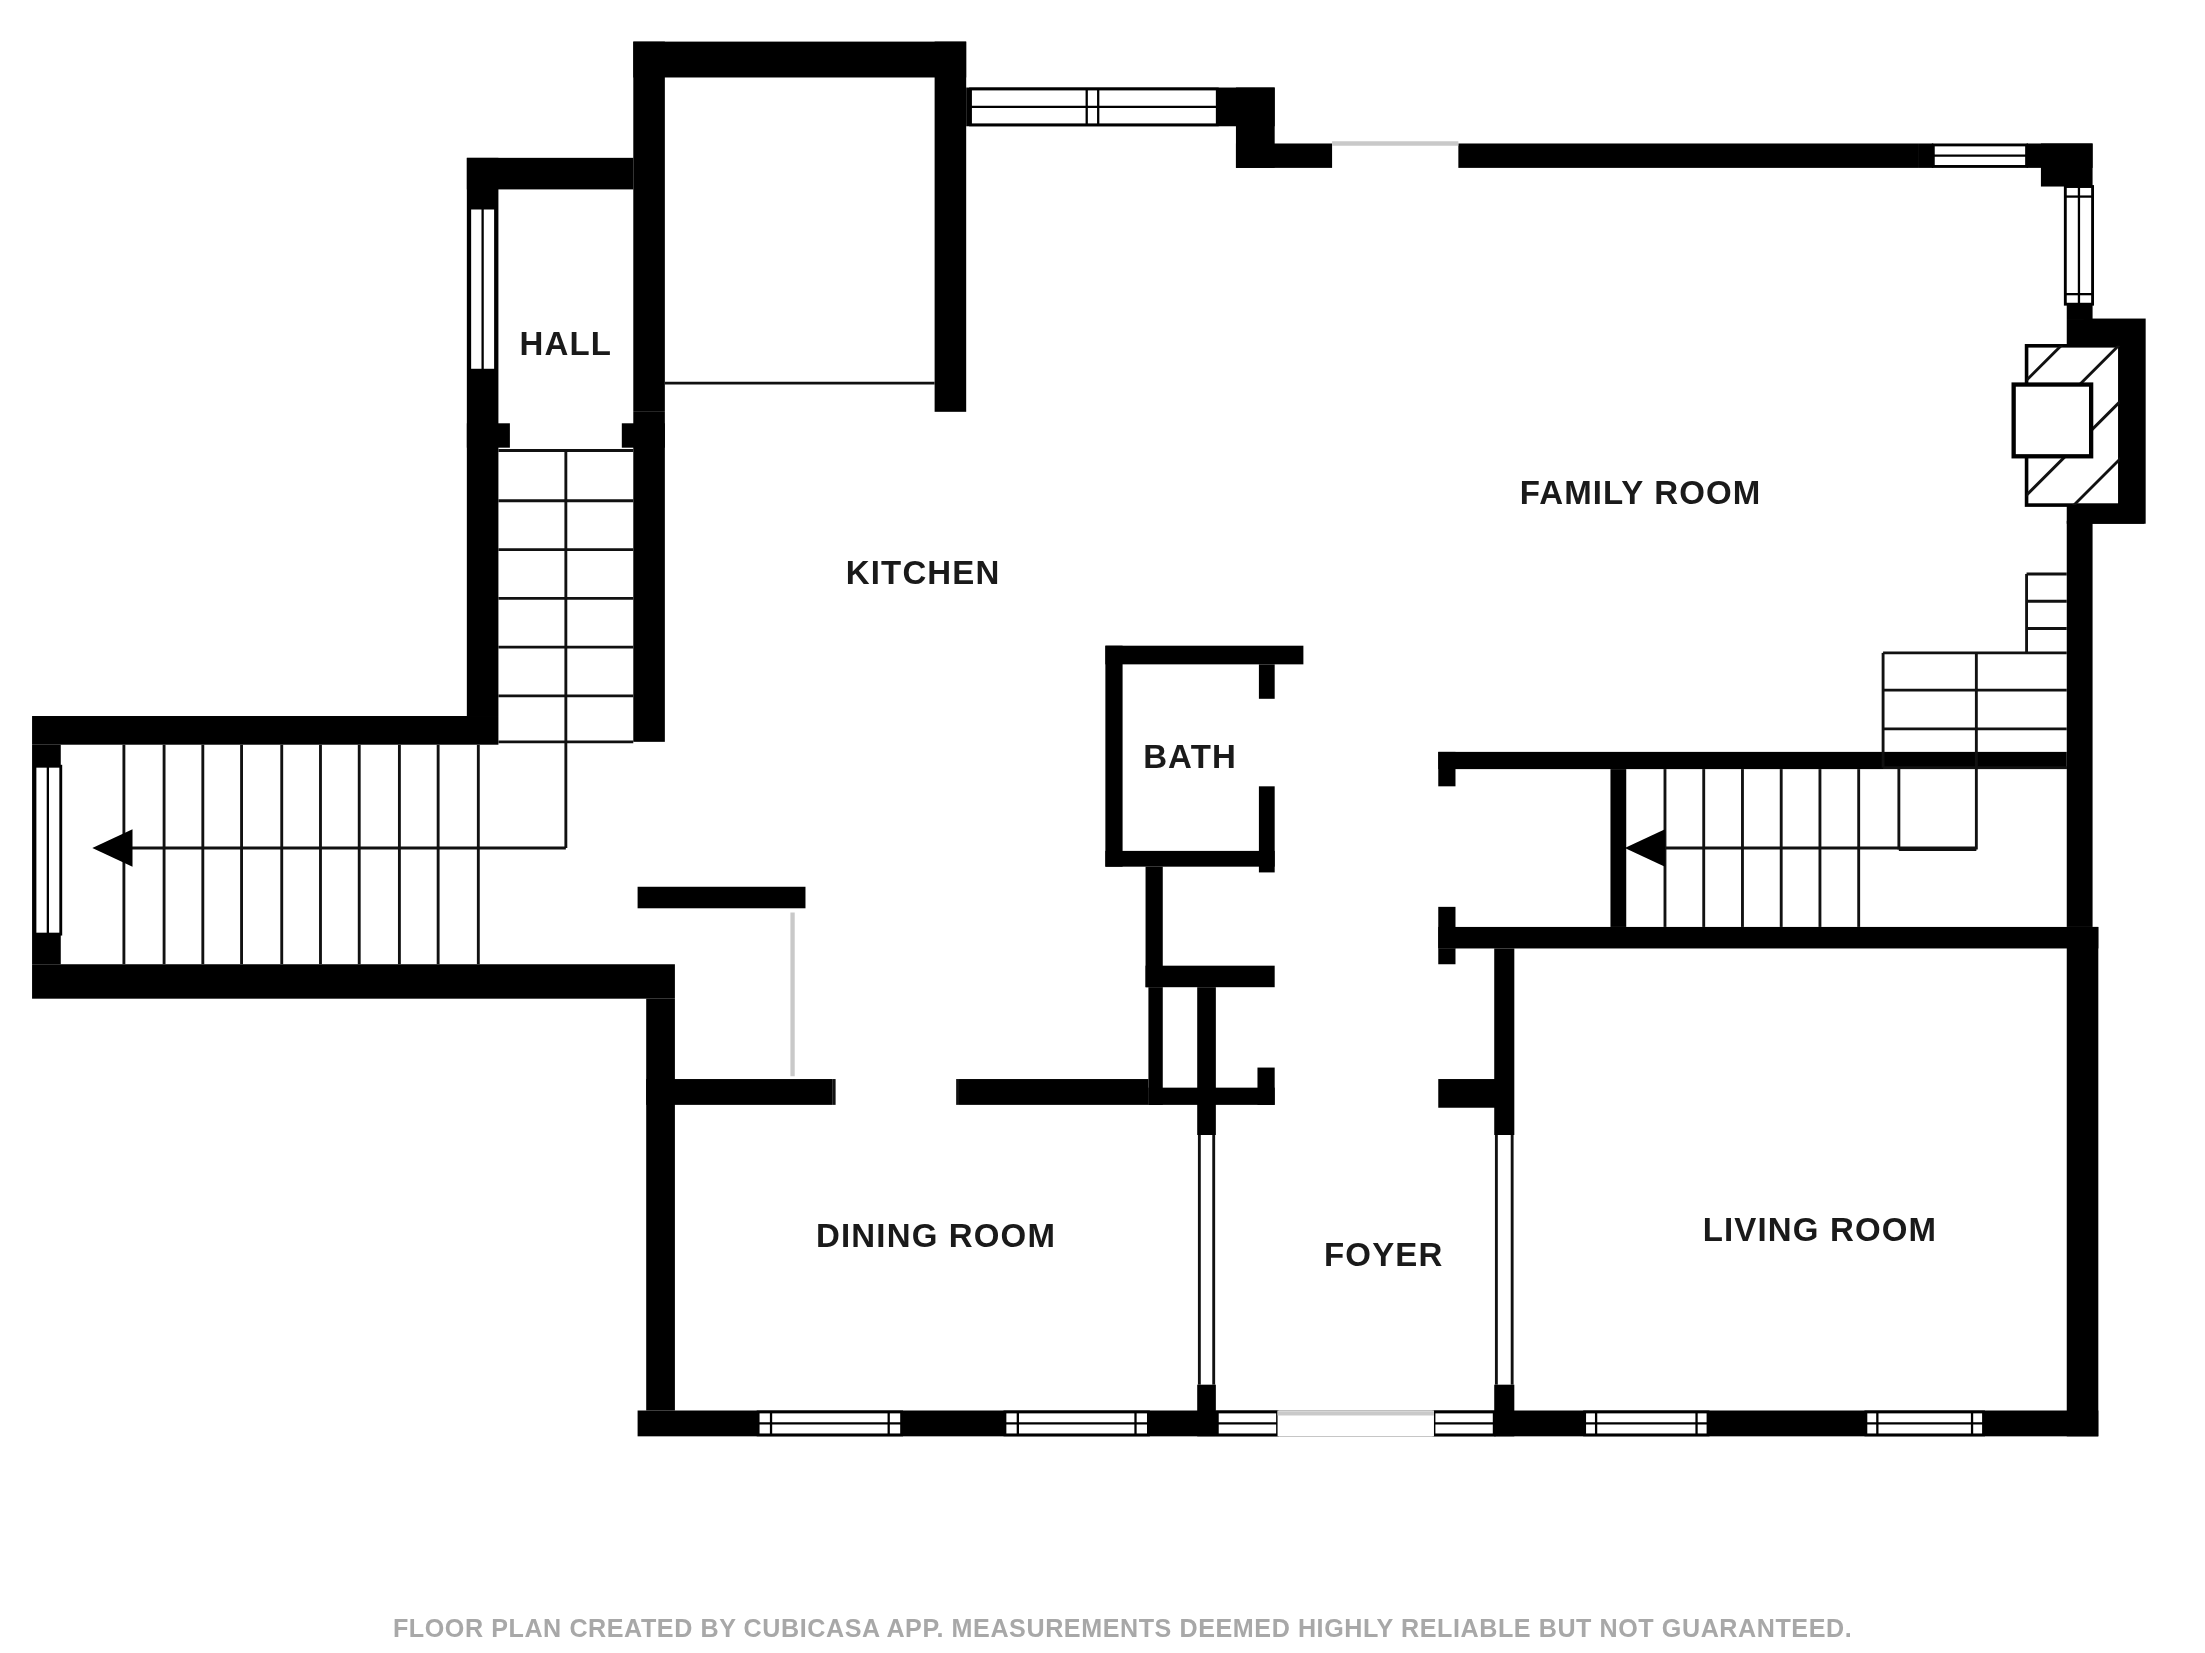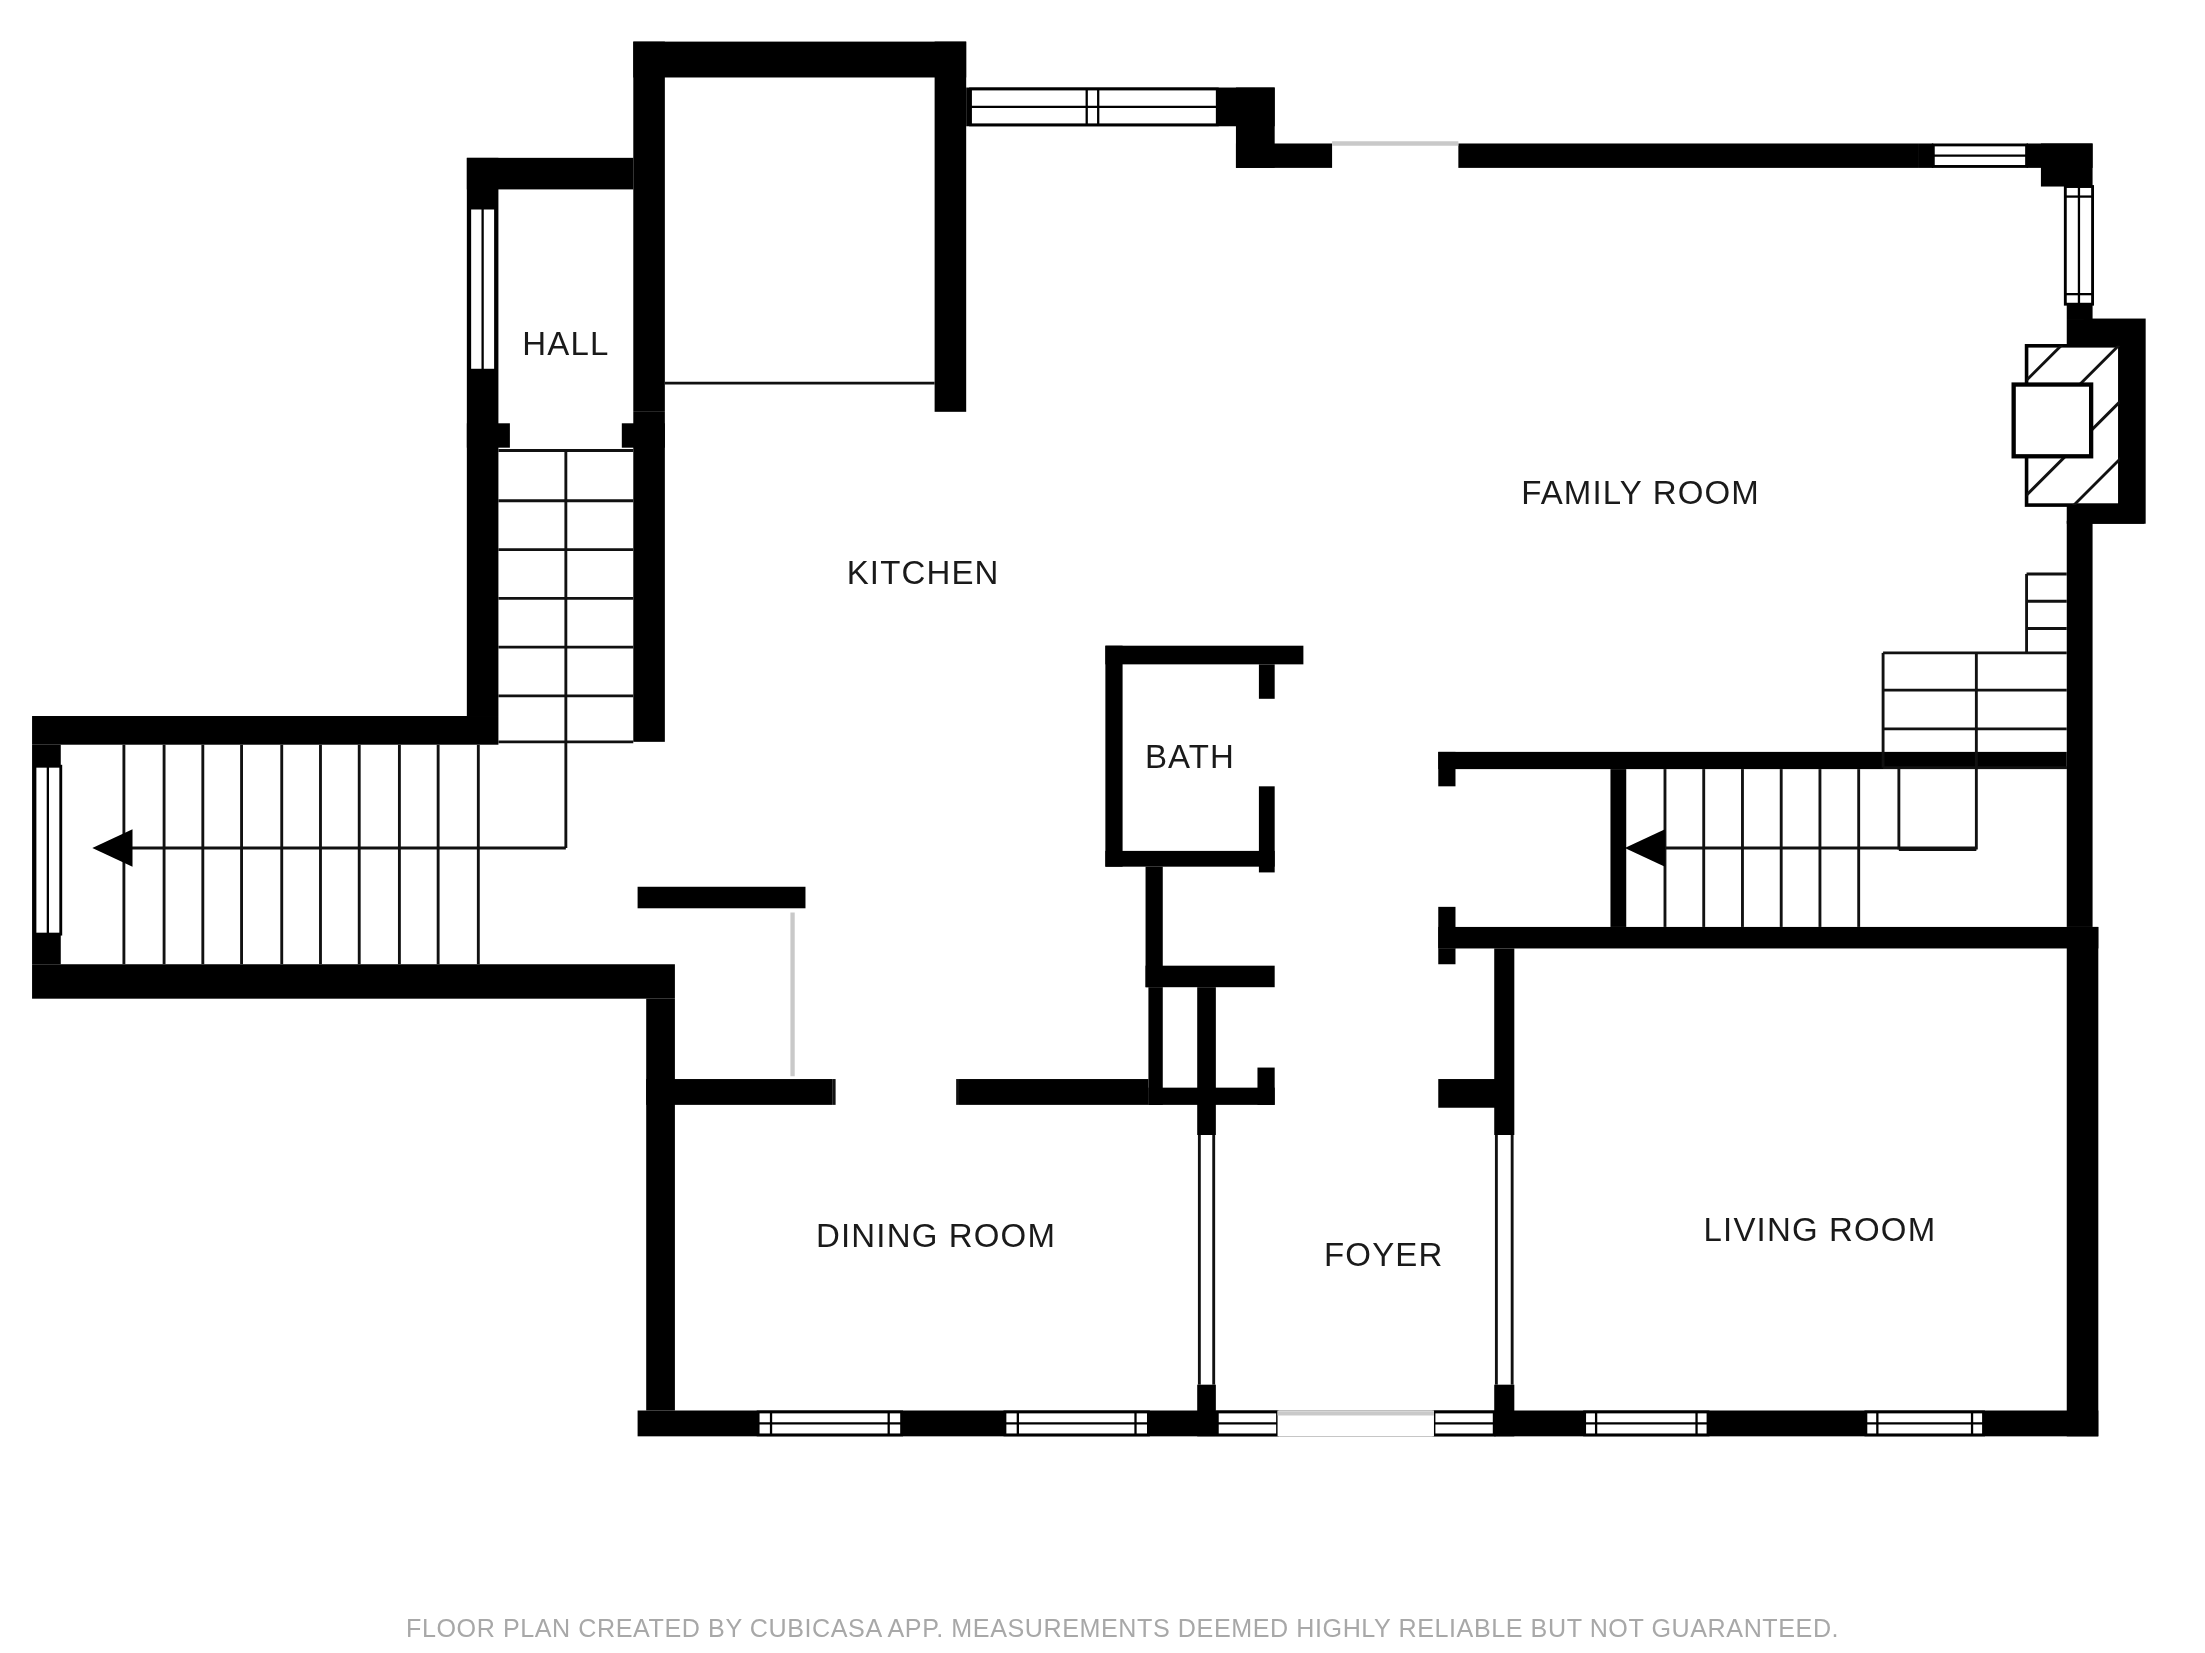--- a/index.html
+++ b/index.html
@@ -4,21 +4,21 @@
 <style>
   :root{
     --wall:#000000;
     --background:#ffffff;
     --label-text:#1a1a1a;
     --footer-text:#a8a8a8;
     --opening-line:#c9c9c9;
     --thin-line:#111111;
   }
   html,body{margin:0;padding:0;background:var(--background);}
-  .plan-wrap{width:100vw;height:100vh;display:flex;align-items:flex-start;justify-content:center;background:var(--background);}
+  .plan-wrap{width:100vw;height:100vh;display:flex;align-items:flex-start;justify-content:center;background:var(--background);font-weight:bold;}
   svg{width:100vw;height:auto;max-height:100vh;display:block;background:var(--background);}
   .w{fill:var(--wall);stroke:none;}
   .step{stroke:var(--thin-line);stroke-width:2;fill:none;}
   .thin{stroke:var(--thin-line);stroke-width:2;fill:none;}
   .open-line{stroke:var(--opening-line);stroke-width:3;fill:none;}
   .win-pane{fill:var(--background);stroke:var(--wall);stroke-width:2;}
   .win-line{stroke:var(--wall);stroke-width:1.6;fill:none;}
   .hatch-box{fill:var(--background);stroke:var(--wall);stroke-width:2.5;}
   .firebox{fill:var(--background);stroke:var(--wall);stroke-width:3;}
   .room-label{

